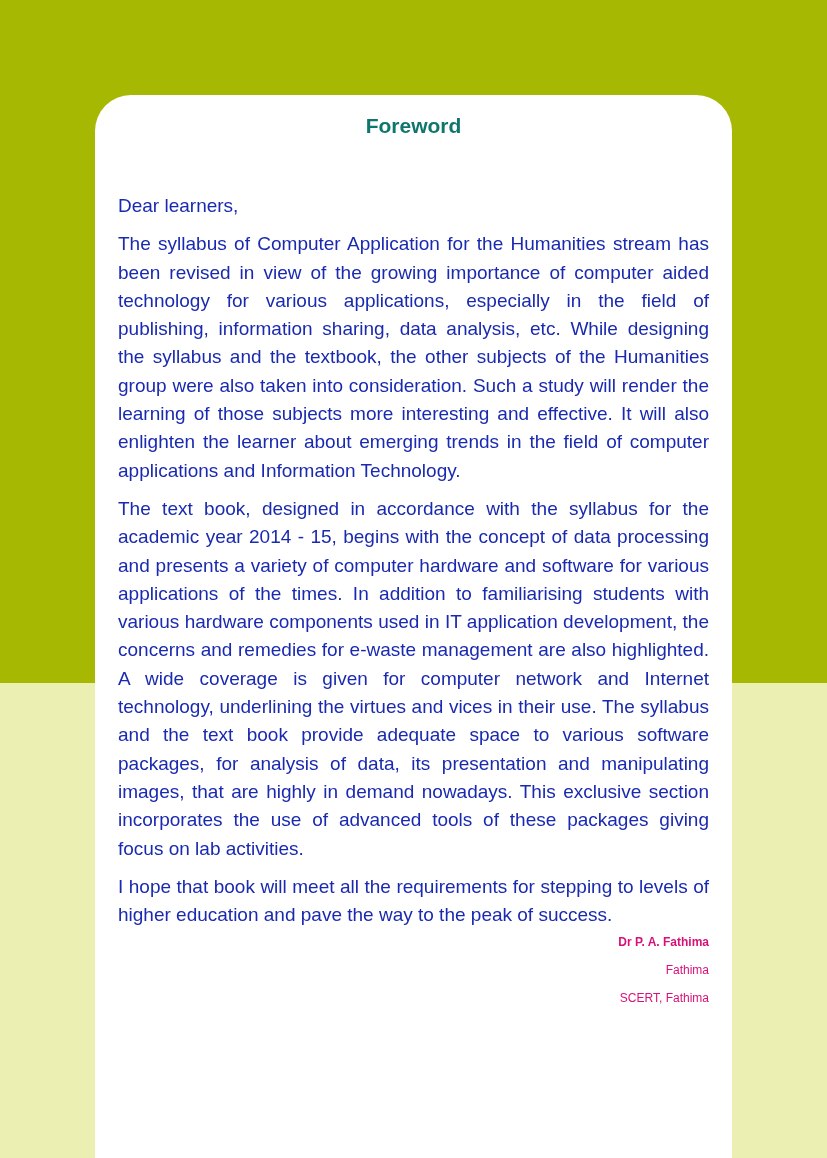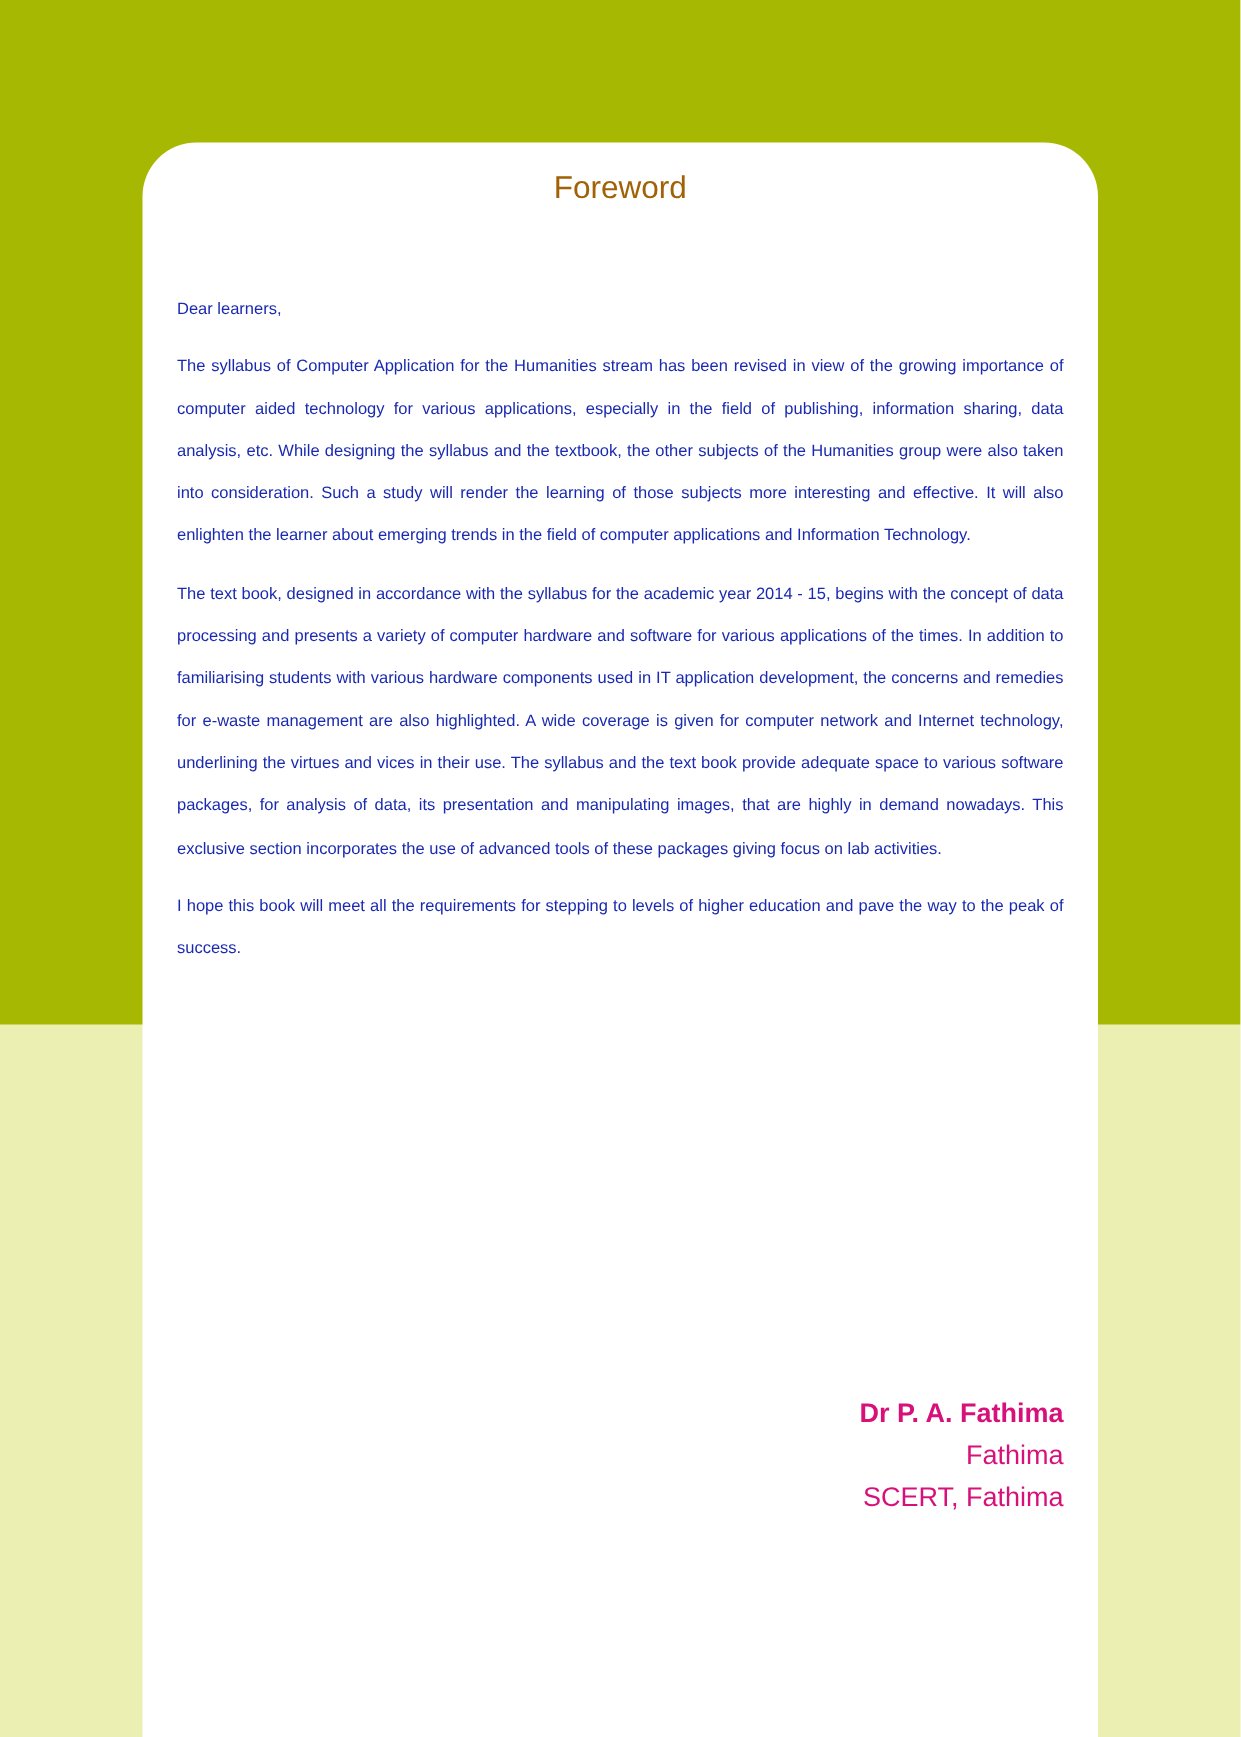--- a/index.html
+++ b/index.html
@@ -12,47 +12,47 @@
     position: absolute; left: 0; top: 0; width: 827px; height: 683px;
     background: #a6b802;
   }
   .card {
     position: absolute; left: 95px; top: 95px; width: 637px; height: 1063px;
     background: #ffffff;
     border-radius: 36px 36px 0 0;
   }
   .title {
     position: absolute; left: 0; right: 0; top: 114px;
-    text-align: center; font-size: 21px; font-weight: normal;
-    color: #a16207;
+    text-align: center; font-size: 21px; font-weight: bold;
+    color: #0f766e;
   }
   .body-text {
     position: absolute; left: 118px; top: 192px; width: 591px;
-    color: #1a2ab0; font-size: 11px; line-height: 28.3px;
+    color: #1a2ab0; font-size: 19px; line-height: 28.3px;
     text-align: justify;
   }
   .body-text p { margin: 0 0 10px 0; }
   .signature {
     position: absolute; right: 118px; top: 928px; text-align: right;
-    color: #d8107a; font-size: 18px; line-height: 28px;
+    color: #d8107a; font-size: 12px; line-height: 28px;
   }
   .signature .name { font-weight: bold; }
 </style>
 </head>
 <body>
 
 <div class="bg-top"></div>
 <div class="card"></div>
 
 <div class="title">Foreword</div>
 
 <div class="body-text">
   <p>Dear learners,</p>
   <p>The syllabus of Computer Application for the Humanities stream has been revised in view of the growing importance of computer aided technology for various applications, especially in the field of publishing, information sharing, data analysis, etc. While designing the syllabus and the textbook, the other subjects of the Humanities group were also taken into consideration. Such a study will render the learning of those subjects more interesting and effective. It will also enlighten the learner about emerging trends in the field of computer applications and Information Technology.</p>
   <p>The text book, designed in accordance with the syllabus for the academic year 2014 - 15, begins with the concept of data processing and presents a variety of computer  hardware and software for various applications of the times. In addition to familiarising students with various hardware components used in IT application development, the concerns and remedies for e-waste management are also highlighted. A wide coverage is given for computer network and Internet technology, underlining the virtues and vices in their use. The syllabus and the text book provide adequate space to various software packages, for analysis of data, its presentation and manipulating images, that are highly in demand nowadays. This exclusive section incorporates the use of advanced tools of these packages giving focus on lab activities.</p>
-  <p>I hope this book will meet all the requirements for stepping to levels of higher education and pave the way to the peak of success.</p>
+  <p>I hope that book will meet all the requirements for stepping to levels of higher education and pave the way to the peak of success.</p>
 </div>
 
 <div class="signature">
   <div class="name">Dr P. A. Fathima</div>
   <div>Fathima</div>
   <div>SCERT, Fathima</div>
 </div>
 
 </body></html>

